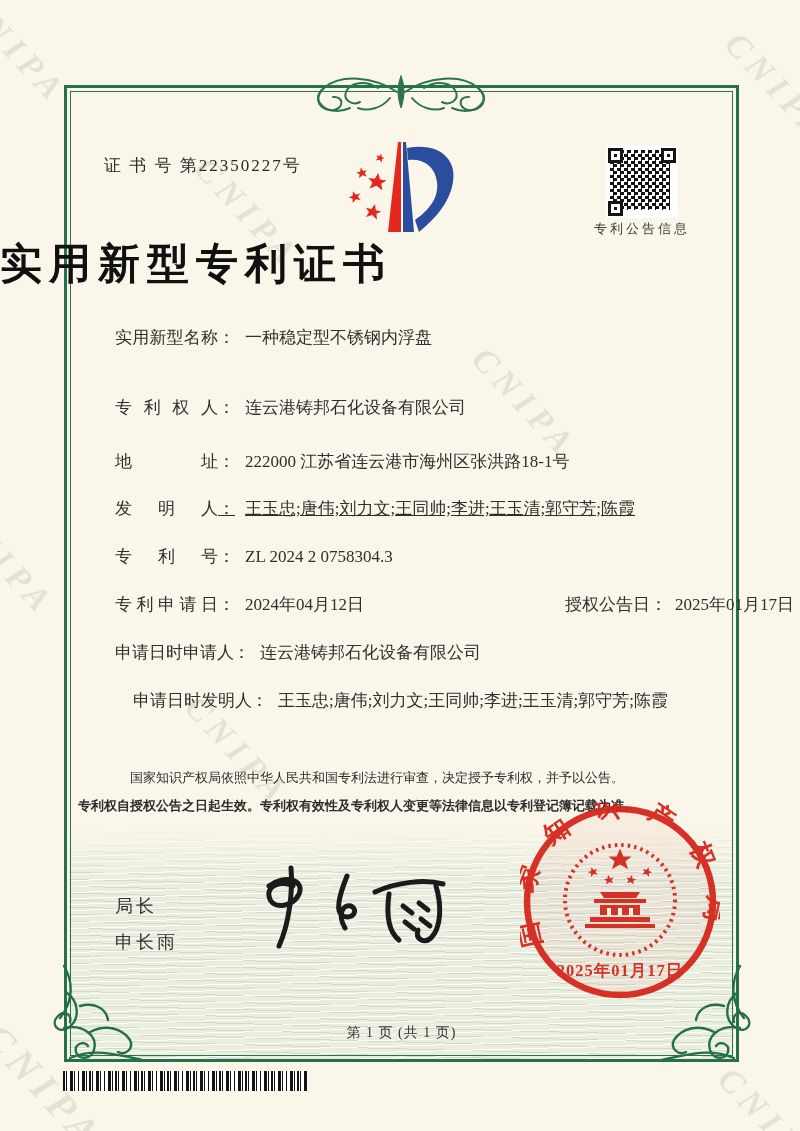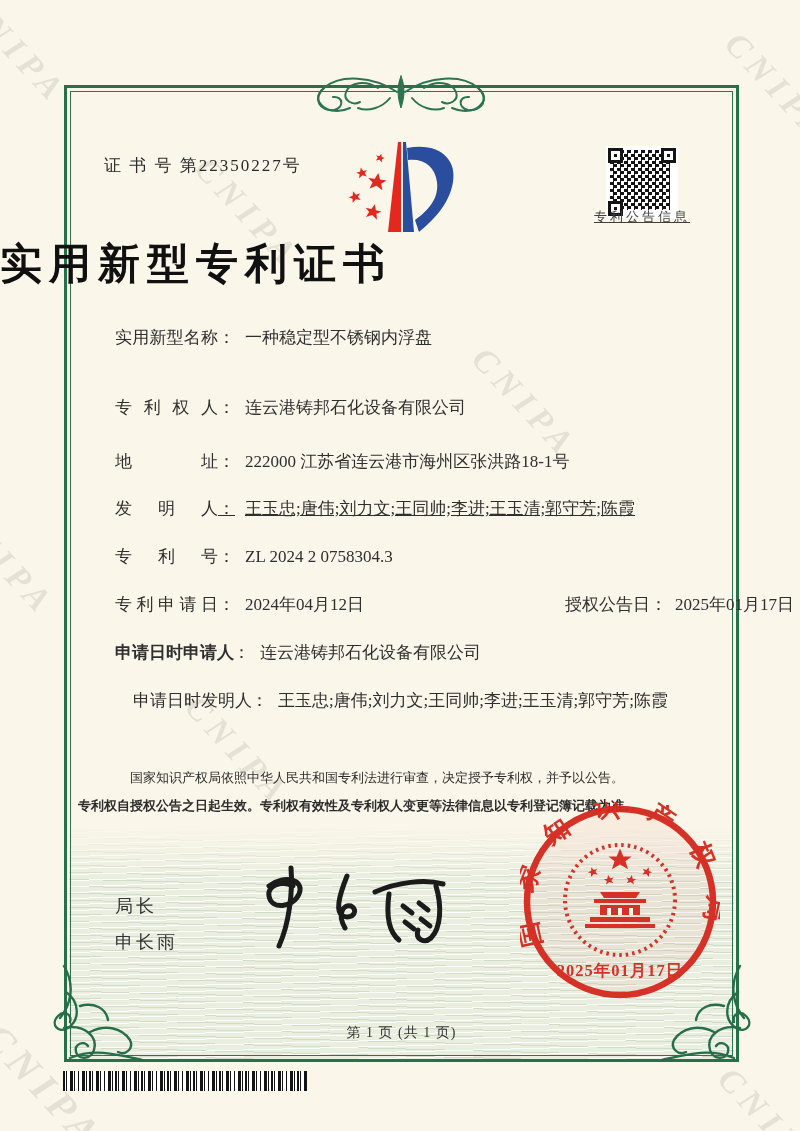--- a/index.html
+++ b/index.html
@@ -47,22 +47,22 @@
   }
   .qr-pattern{
     position:absolute; left:4px; top:4px; width:60px; height:60px;
     background-image:repeating-conic-gradient(#141414 0% 25%, #ffffff 0% 50%);
     background-size:7px 7px;
   }
   .finder{position:absolute; width:15px; height:15px; border:3px solid #141414; background:#fff; box-sizing:border-box;}
   .finder::after{content:""; position:absolute; left:3px; top:3px; width:3px; height:3px; background:#141414;}
   .f-tl{left:2px; top:2px;} .f-tr{right:2px; top:2px;} .f-bl{left:2px; bottom:2px;}
   .qr-label{
-    position:absolute; left:592px; top:208px; width:100px;
-    font-size:13px; letter-spacing:3px; color:#3f3f3f; text-align:center;text-decoration:underline;
+    position:absolute; left:592px; top:220px; width:100px;
+    font-size:13px; letter-spacing:3px; color:#3f3f3f; text-align:center;
   }
   .title{
     position:absolute; left:0; top:236px; width:695px; text-align:left;
     font-size:42px; font-weight:bold; letter-spacing:7px; color:#101010;
   }
   
   .row{position:absolute; left:115px; font-size:17px; color:#2f2f2f; white-space:nowrap;}
   .flabel{
     display:inline-block; width:103px; text-align:justify; text-align-last:justify;
     vertical-align:bottom;
@@ -207,21 +207,21 @@
   </div>
 
   <div class="row" style="top:593px; width:630px;">
     <span class="flabel">专利申请日</span><span class="colon">：</span><span>2024年04月12日</span>
     <span class="rcol">
       <span>授权公告日</span><span class="colon">：</span><span>2025年01月17日</span>
     </span>
   </div>
 
   <div class="row" style="top:641px;">
-    <span class="flabel" style="width:118px;font-weight:bold;">申请日时申请人</span><span class="colon">：</span><span>连云港铸邦石化设备有限公司</span>
+    <span class="flabel" style="width:118px;">申请日时申请人</span><span class="colon">：</span><span>连云港铸邦石化设备有限公司</span>
   </div>
 
   <div class="row" style="top:689px;margin-left:18px;">
     <span class="flabel" style="width:118px;">申请日时发明人</span><span class="colon">：</span><span>王玉忠;唐伟;刘力文;王同帅;李进;王玉清;郭守芳;陈霞</span>
   </div>
 
   <div class="statement">
     <div class="l1">国家知识产权局依照中华人民共和国专利法进行审查，决定授予专利权，并予以公告。</div>
     <div class="l2">专利权自授权公告之日起生效。专利权有效性及专利权人变更等法律信息以专利登记簿记载为准。</div>
   </div>

